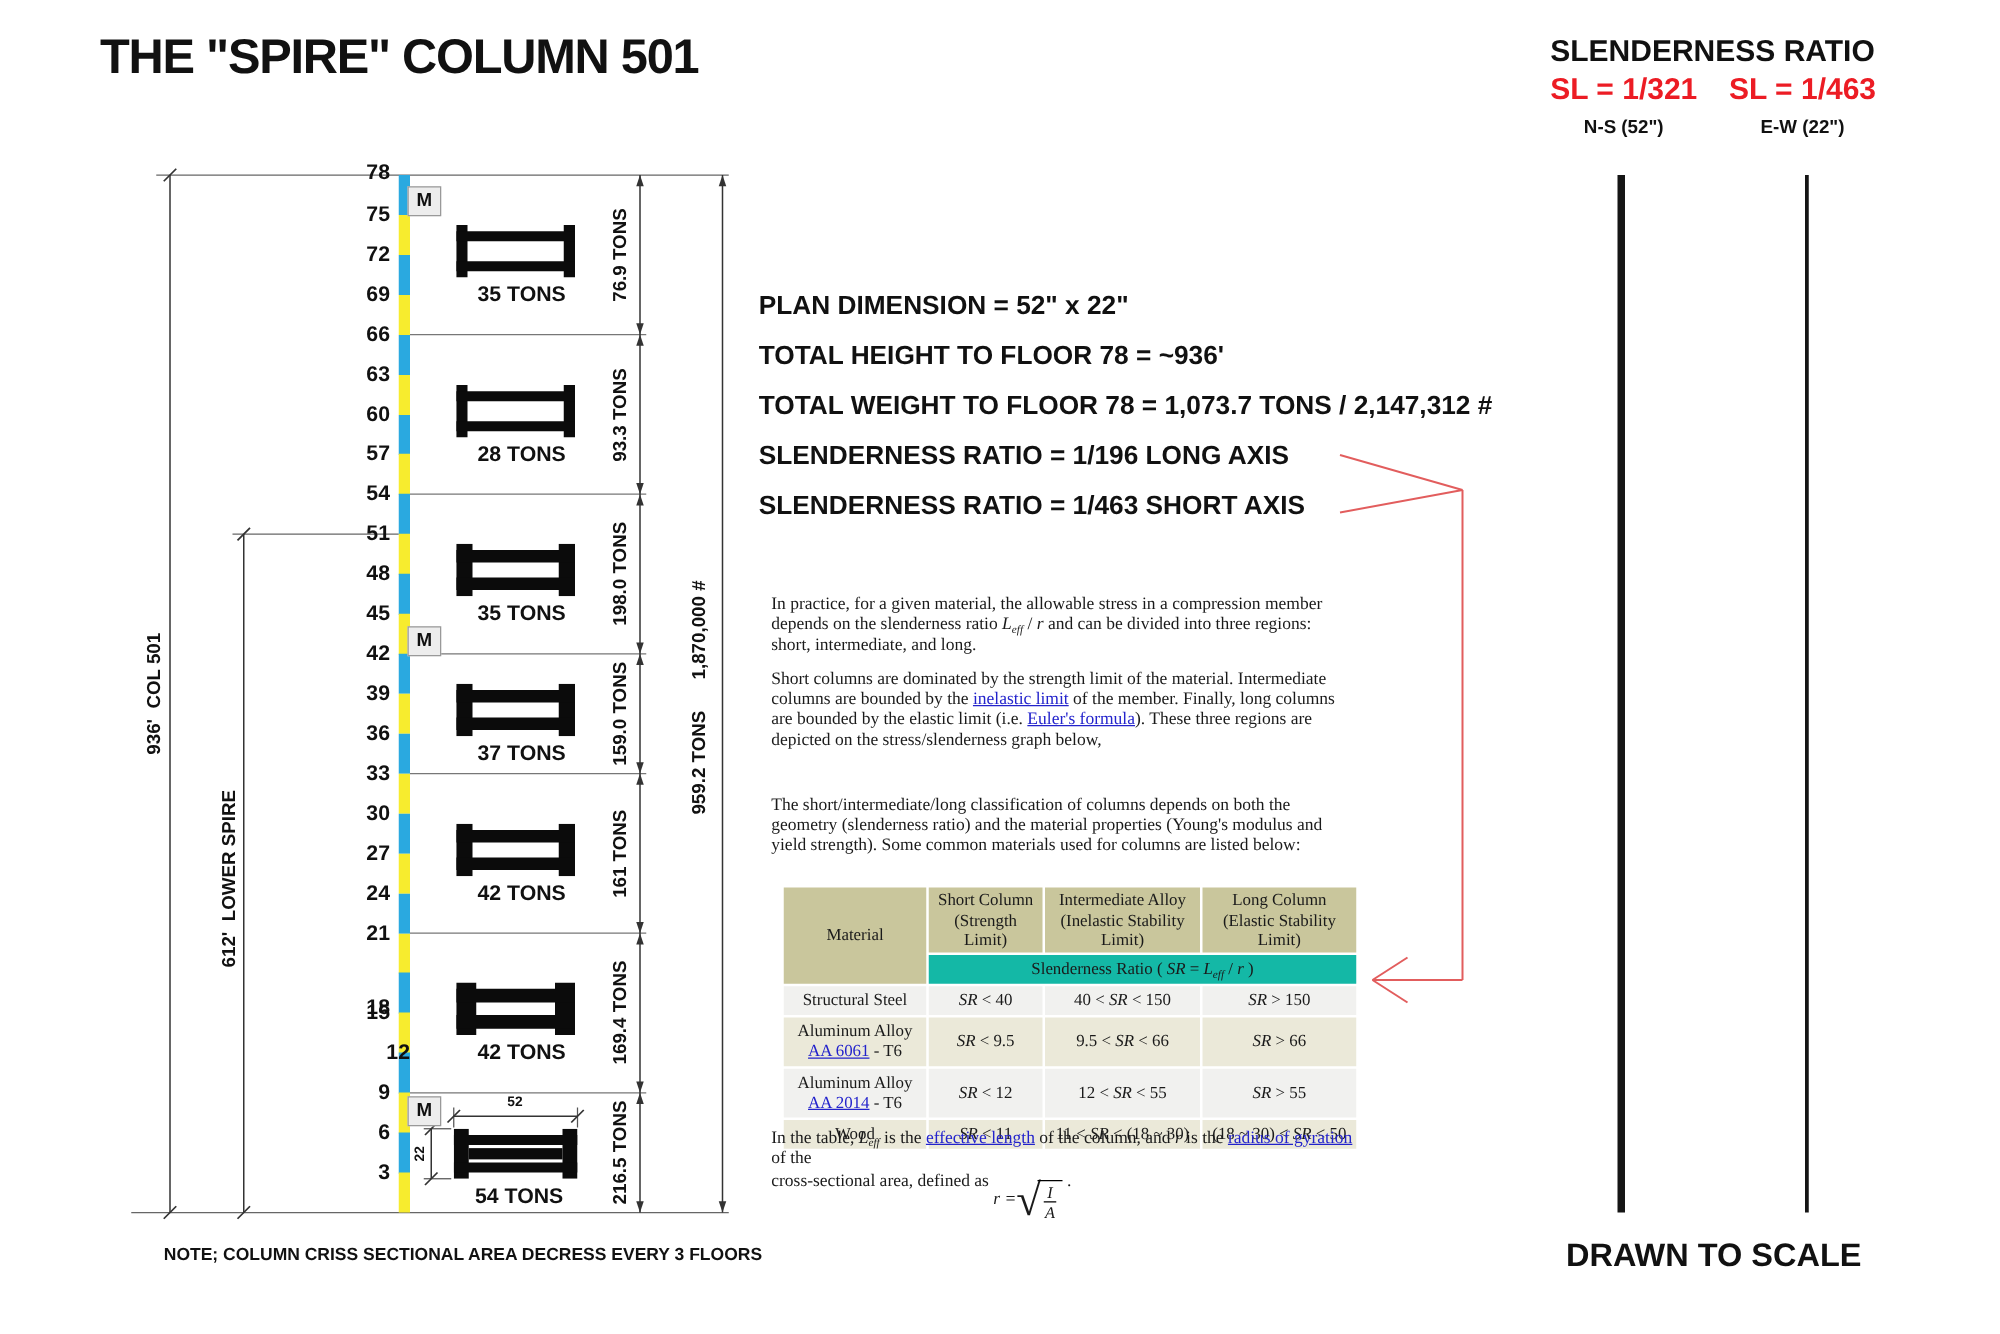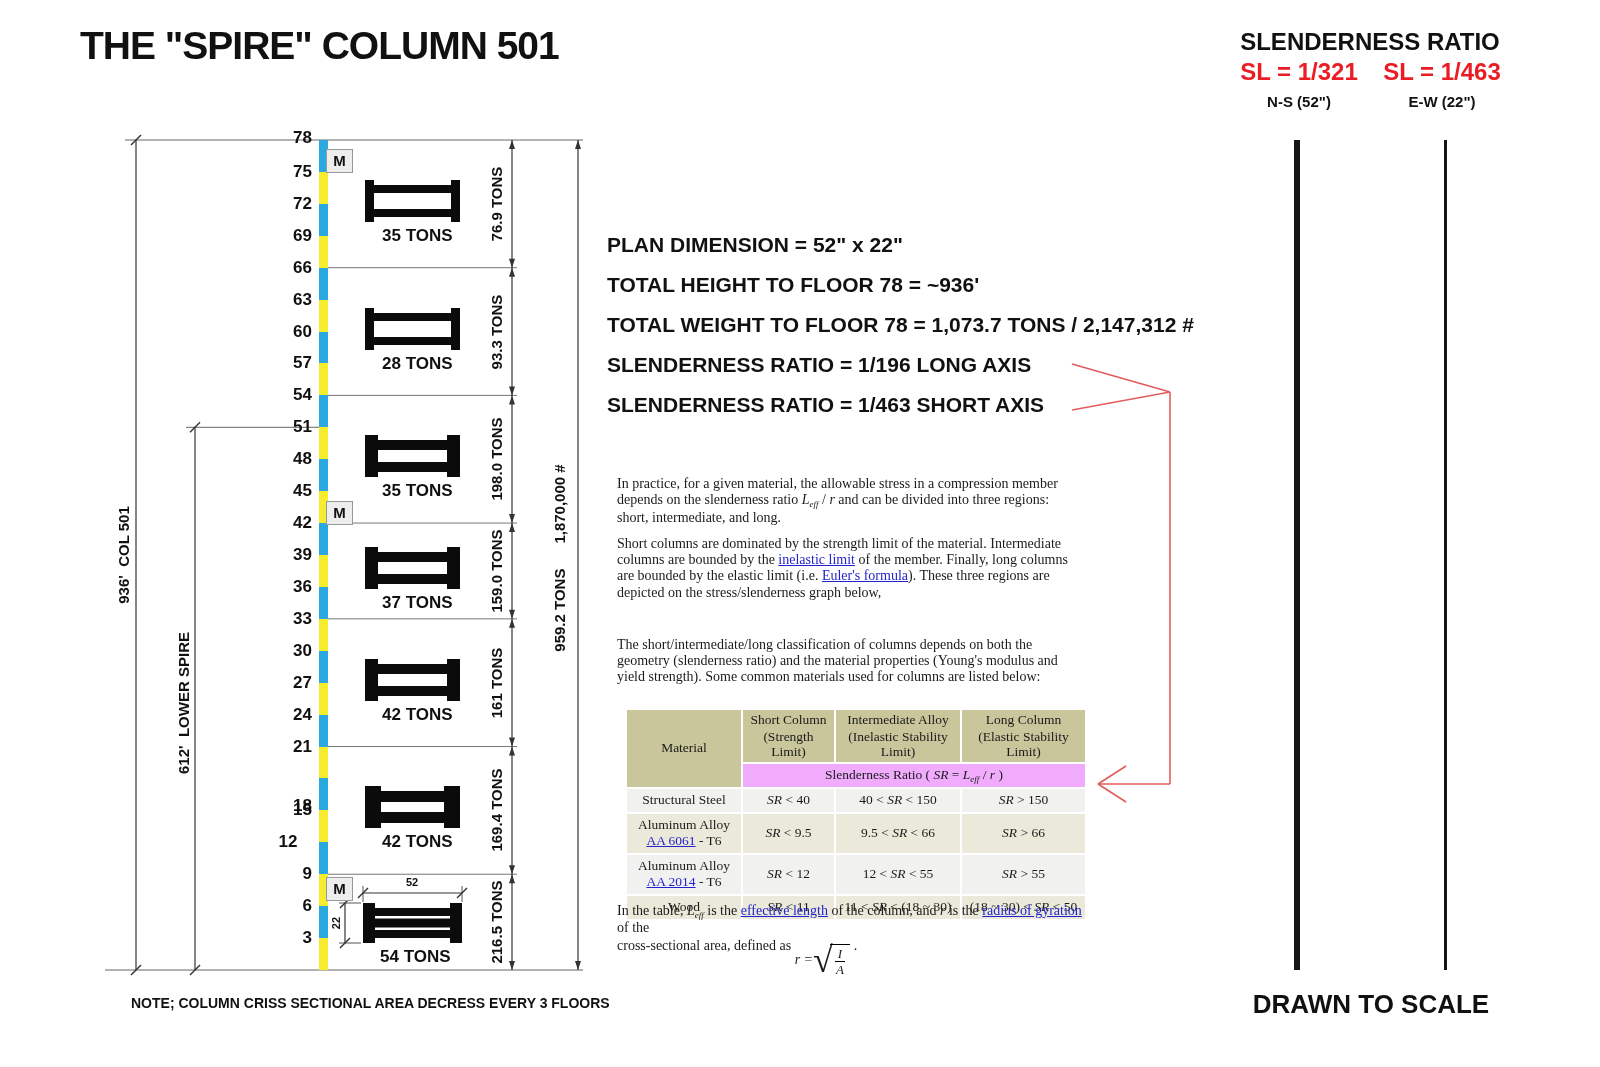--- a/index.html
+++ b/index.html
@@ -36,21 +36,21 @@
   .tlink{color:#2323cc;text-decoration:underline;cursor:pointer;}
   .it{font-style:italic;}
   .subsc{font-size:9px;vertical-align:-3px;font-style:italic;}
   
   #materials-table{position:absolute;left:625px;top:708px;border-collapse:separate;border-spacing:2px;
       font-family:"Liberation Serif",serif;font-size:13.5px;color:#1a1a1a;background:#fff;table-layout:fixed;}
   #materials-table td,#materials-table th{padding:2px 4px;text-align:center;vertical-align:middle;font-weight:normal;}
   .th-head{background:#c9c69c;font-weight:bold;}
   .th-head .hn{font-weight:normal;display:block;line-height:1.15;}
   .th-head .hb{display:block;line-height:1.25;}
-  .span-head{background:#f0abfc;font-weight:bold;height:19px;}
+  .span-head{background:#14b8a6;font-weight:bold;height:19px;}
   .row-gray td{background:#f1f1ef;}
   .row-beige td{background:#ebe9d9;}
   
   .sqrt-wrap{display:inline-flex;align-items:center;vertical-align:-14px;}
   .sqrt-sym{font-size:36px;font-family:"Liberation Serif",serif;line-height:0.85;font-weight:normal;}
   .sqrt-frac{display:inline-block;border-top:1.5px solid #000;margin-left:-3px;padding:1px 5px 0;text-align:center;font-style:italic;font-size:13px;}
   .sqrt-frac .n{display:block;border-bottom:1px solid #000;padding:0 3px;}
   .sqrt-frac .d{display:block;}
   #lines,#redsvg{position:absolute;left:0;top:0;}
 </style>
@@ -169,21 +169,21 @@
       <div class="floor-label" style="left: 264px; top: 514.077px;">42</div>
       <div class="floor-label" style="left: 264px; top: 546px;">39</div>
       <div class="floor-label" style="left: 264px; top: 577.923px;">36</div>
       <div class="floor-label" style="left: 264px; top: 609.846px;">33</div>
       <div class="floor-label" style="left: 264px; top: 641.769px;">30</div>
       <div class="floor-label" style="left: 264px; top: 673.692px;">27</div>
       <div class="floor-label" style="left: 264px; top: 705.615px;">24</div>
       <div class="floor-label" style="left: 264px; top: 737.538px;">21</div>
       <div class="floor-label" style="left: 264px; top: 769.462px; margin-top: 28px;">18</div>
       <div class="floor-label" style="left: 264px; top: 801.385px;">15</div>
-      <div class="floor-label" style="left: 264px; top: 833.308px; text-align: center;">12</div>
+      <div class="floor-label" style="left: 280px; top: 833.308px;">12</div>
       <div class="floor-label" style="left: 264px; top: 865.231px;">9</div>
       <div class="floor-label" style="left: 264px; top: 897.154px;">6</div>
       <div class="floor-label" style="left: 264px; top: 929.077px;">3</div>
       <svg width="95" height="42" style="position: absolute; left: 365px; top: 179.846px;">
         <rect x="0" y="0" width="9" height="42" fill="#0b0b0b"></rect>
         <rect x="86" y="0" width="9" height="42" fill="#0b0b0b"></rect>
         <rect x="0" y="5" width="95" height="8" fill="#0b0b0b"></rect>
         <rect x="0" y="29" width="95" height="8" fill="#0b0b0b"></rect>
       </svg>
       <div class="unit-label" style="left: 364px; top: 225.846px;">35 TONS</div>

